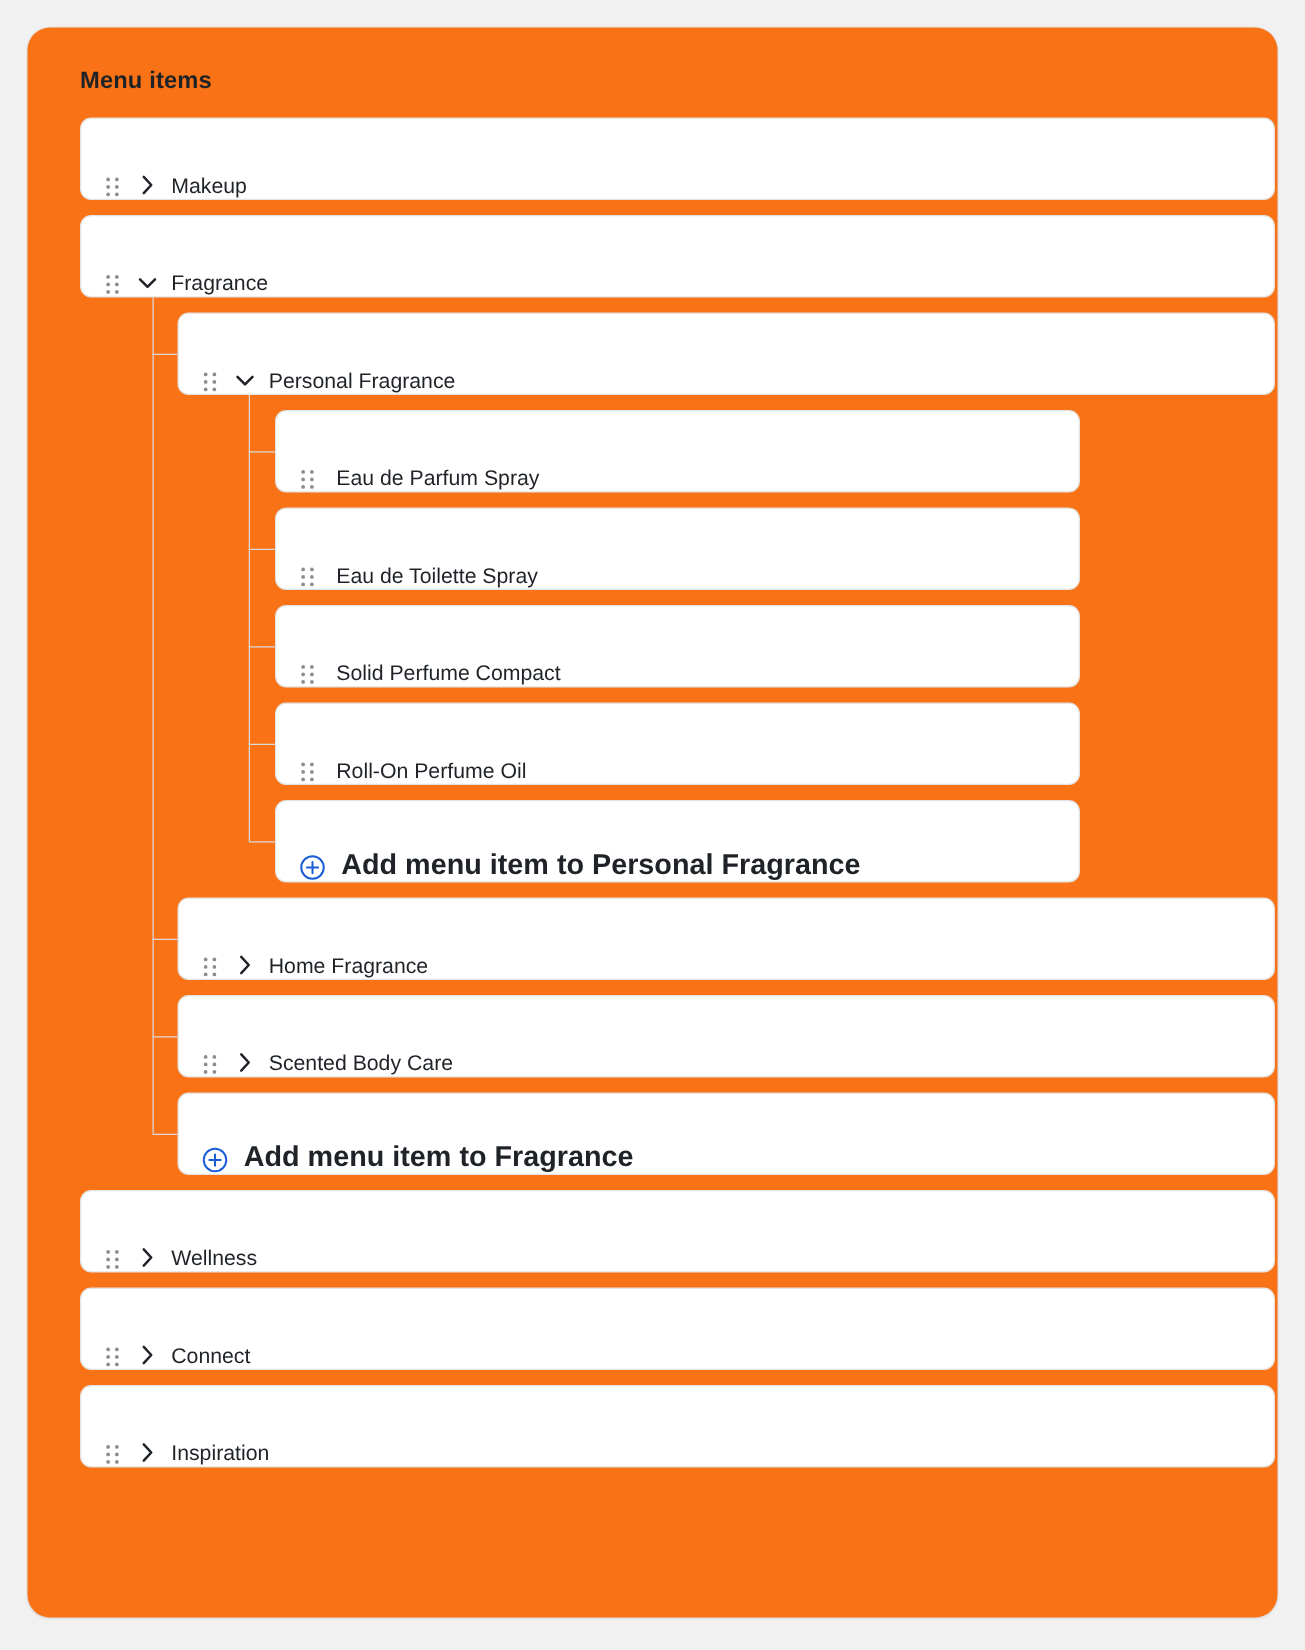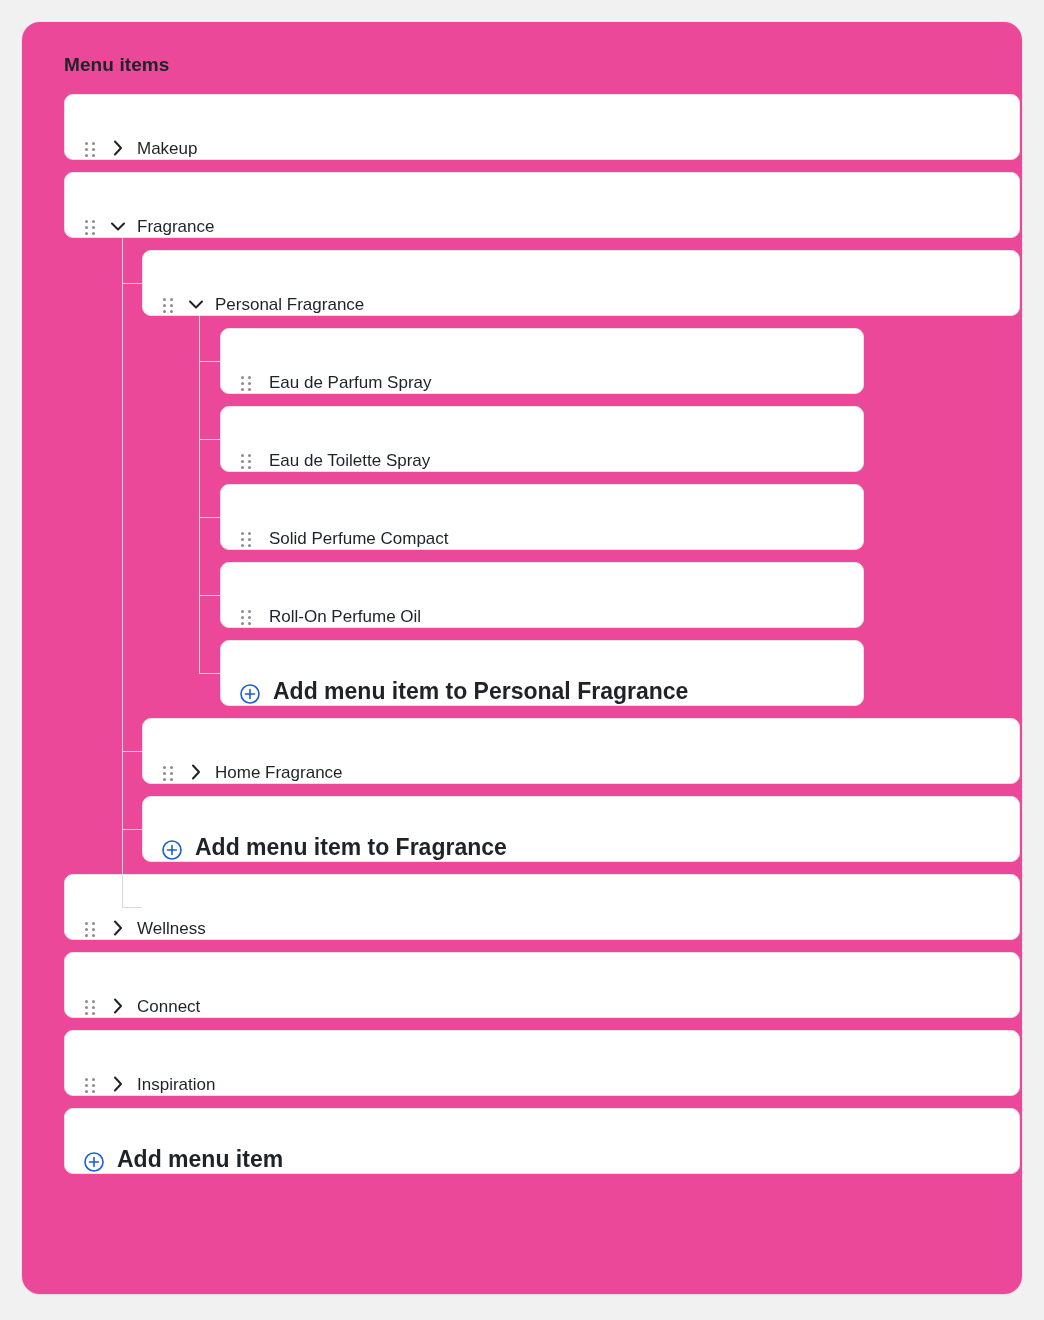--- a/index.html
+++ b/index.html
@@ -10,21 +10,21 @@
     -webkit-font-smoothing: antialiased;
   }
   #root {
     width: 1044px;
     height: 1320px;
     position: relative;
     box-sizing: border-box;
     padding: 22px 22px;
   }
   .card {
-    background: #ec4899;
+    background: #f97316;
     border-radius: 18px;
     box-shadow: 0 1px 2px rgba(0,0,0,0.07), 0 0 0 1px rgba(0,0,0,0.03);
     box-sizing: border-box;
     width: 1000px;
     min-height: 1272px;
     padding: 26px 22px 22px 22px;
   }
   .card-title {
     font-size: 19px;
     font-weight: bold;
@@ -173,20 +173,29 @@
         </div>
         <div class="row depth1">
           <span class="grip"></span>
           <span class="chev">
             <svg width="22" height="22" viewBox="0 0 22 22">
               <path d="M8 4.5 L14 11 L8 17.5" fill="none" stroke="#1f2328" stroke-width="2" stroke-linecap="round" stroke-linejoin="round"></path>
             </svg>
           </span>
           <span class="label">Home Fragrance</span>
         </div>
+        <div class="row depth1">
+          <span class="grip"></span>
+          <span class="chev">
+            <svg width="22" height="22" viewBox="0 0 22 22">
+              <path d="M8 4.5 L14 11 L8 17.5" fill="none" stroke="#1f2328" stroke-width="2" stroke-linecap="round" stroke-linejoin="round"></path>
+            </svg>
+          </span>
+          <span class="label">Scented Body Care</span>
+        </div>
         <div class="row depth1 add-row">
           <span class="plus"><svg width="22" height="22" viewBox="0 0 22 22">
               <circle cx="11" cy="11" r="9" fill="none" stroke="#1a5dd6" stroke-width="1.6"></circle>
               <path d="M6.5 11 H15.5 M11 6.5 V15.5" stroke="#1a5dd6" stroke-width="1.6" stroke-linecap="round"></path>
             </svg></span>
           <span class="label">Add menu item to Fragrance</span>
         </div>
         <div class="row depth0">
           <span class="grip"></span>
           <span class="chev">
@@ -206,27 +215,20 @@
           <span class="label">Connect</span>
         </div>
         <div class="row depth0">
           <span class="grip"></span>
           <span class="chev">
             <svg width="22" height="22" viewBox="0 0 22 22">
               <path d="M8 4.5 L14 11 L8 17.5" fill="none" stroke="#1f2328" stroke-width="2" stroke-linecap="round" stroke-linejoin="round"></path>
             </svg>
           </span>
           <span class="label">Inspiration</span>
-        </div>
-        <div class="row depth0 add-row">
-          <span class="plus"><svg width="22" height="22" viewBox="0 0 22 22">
-              <circle cx="11" cy="11" r="9" fill="none" stroke="#1a5dd6" stroke-width="1.6"></circle>
-              <path d="M6.5 11 H15.5 M11 6.5 V15.5" stroke="#1a5dd6" stroke-width="1.6" stroke-linecap="round"></path>
-            </svg></span>
-          <span class="label">Add menu item</span>
         </div>
         <div class="conn v" style="left: 78px; top: 144px; height: 669px;"></div>
         <div class="conn h" style="left: 78px; top: 189px; width: 20px;"></div>
         <div class="conn h" style="left: 78px; top: 657px; width: 20px;"></div>
         <div class="conn h" style="left: 78px; top: 735px; width: 20px;"></div>
         <div class="conn h" style="left: 78px; top: 813px; width: 20px;"></div>
         <div class="conn v" style="left: 155px; top: 222px; height: 357px;"></div>
         <div class="conn h" style="left: 155px; top: 267px; width: 21px;"></div>
         <div class="conn h" style="left: 155px; top: 345px; width: 21px;"></div>
         <div class="conn h" style="left: 155px; top: 423px; width: 21px;"></div>

